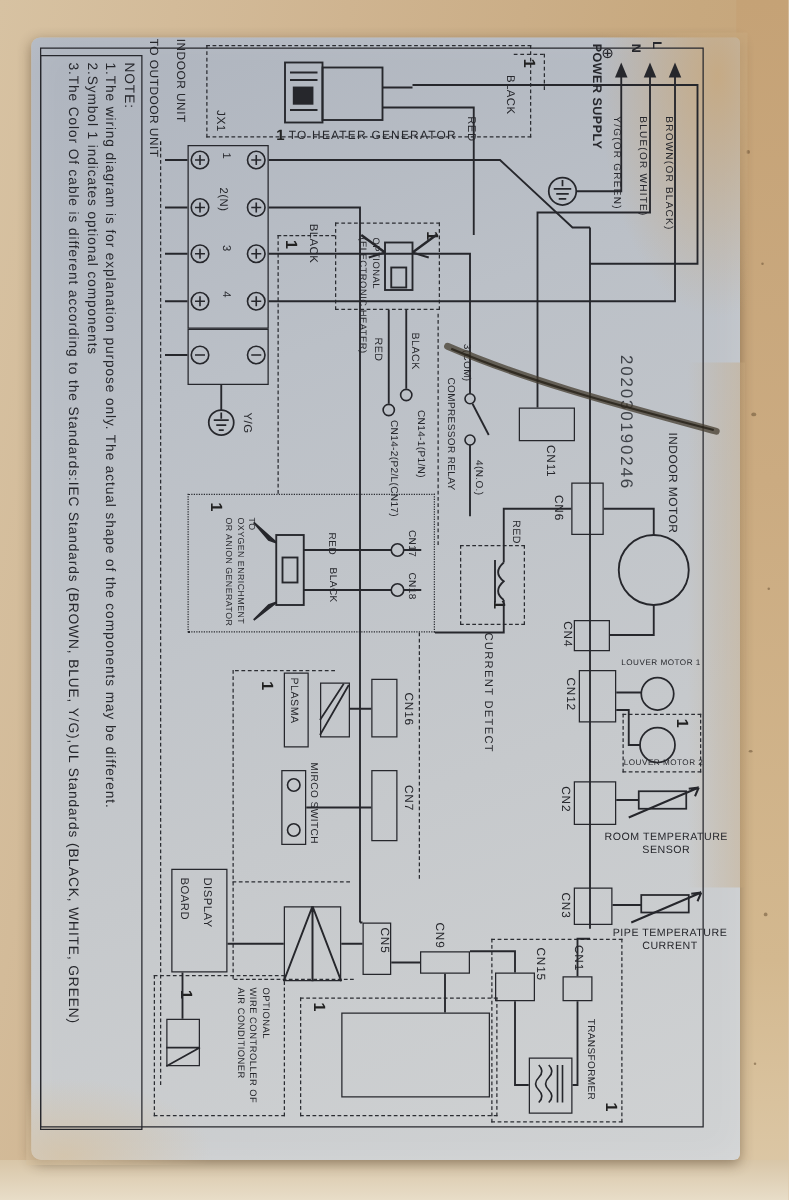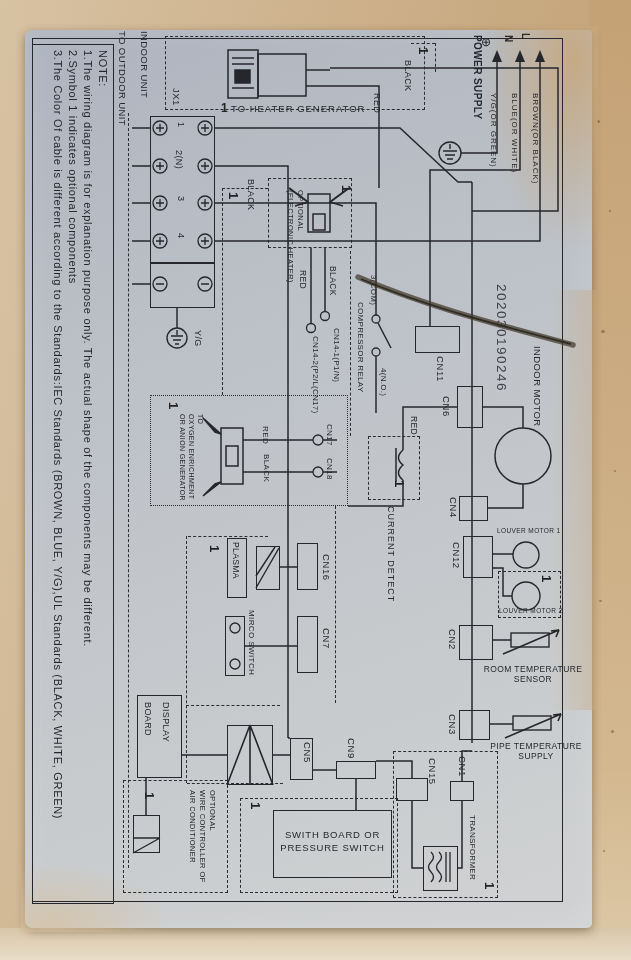--- a/index.html
+++ b/index.html
@@ -130,21 +130,21 @@
     <div class="lbl vt cn" style="left:421px;top:684px;">CN3</div>
 
     <div class="lbl" style="left:472px;top:497px;font-size:6.5px;">LOUVER MOTOR 1</div>
     <div class="dshb" style="left:473px;top:541px;width:63px;height:47px;"></div>
     <div class="lbl opt1 vt" style="left:513px;top:545px;">1</div>
     <div class="lbl" style="left:474px;top:577px;font-size:6.5px;">LOUVER MOTOR 2</div>
 
     <div class="lbl" style="left:452px;top:634px;width:112px;text-align:center;font-size:8.5px;line-height:10px;">ROOM TEMPERATURE
 SENSOR</div>
     <div class="lbl" style="left:455px;top:711px;width:112px;text-align:center;font-size:8.5px;line-height:10px;">PIPE TEMPERATURE
-SUPPLY</div>
+CURRENT</div>
 
     <div class="dotb" style="left:125px;top:365px;width:198px;height:111px;"></div>
     <div class="lbl opt1 vt" style="left:140px;top:372px;">1</div>
     <div class="lbl vt" style="right:387px;top:384px;font-size:7px;line-height:9px;">TO
 OXYGEN ENRICHMENT
 OR ANION GENERATOR</div>
     <div class="lbl vt" style="left:236px;top:396px;font-size:8px;">RED</div>
     <div class="lbl vt" style="left:237px;top:424px;font-size:8px;">BLACK</div>
     <div class="lbl vt sm" style="left:300px;top:394px;">CN17</div>
     <div class="lbl vt sm" style="left:300px;top:428px;">CN18</div>
@@ -177,22 +177,20 @@
     <div class="dshb" style="left:98px;top:750px;width:105px;height:113px;"></div>
     <div class="lbl opt1 vt" style="left:116px;top:762px;">1</div>
     <div class="bx" style="left:108px;top:785px;width:27px;height:38px;"></div>
     <div class="lbl vt" style="right:375px;top:760px;font-size:7.5px;line-height:10px;">OPTIONAL
 WIRE CONTROLLER OF
 AIR CONDITIONER</div>
 
     <div class="dshb" style="left:215px;top:768px;width:158px;height:95px;"></div>
     <div class="lbl opt1 vt" style="left:222px;top:772px;">1</div>
     <div class="bx" style="left:248px;top:780px;width:119px;height:68px;"></div>
-    <div class="lbl" style="left:248px;top:798px;width:119px;text-align:center;font-size:9.5px;line-height:13px;letter-spacing:.8px;">SWITH BOARD OR
-PRESSURE SWITCH</div>
 
     <div class="dshb" style="left:368px;top:721px;width:105px;height:147px;"></div>
     <div class="bx" style="left:371px;top:748px;width:32px;height:23px;"></div>
     <div class="lbl vt cn" style="left:401px;top:728px;">CN15</div>
     <div class="bx" style="left:425px;top:751px;width:24px;height:20px;"></div>
     <div class="lbl vt cn" style="left:431px;top:726px;">CN1</div>
     <div class="bx" style="left:398px;top:816px;width:35px;height:45px;"></div>
     <div class="lbl vt sm" style="left:443px;top:785px;">TRANSFORMER</div>
     <div class="lbl opt1 vt" style="left:456px;top:852px;">1</div>
 

